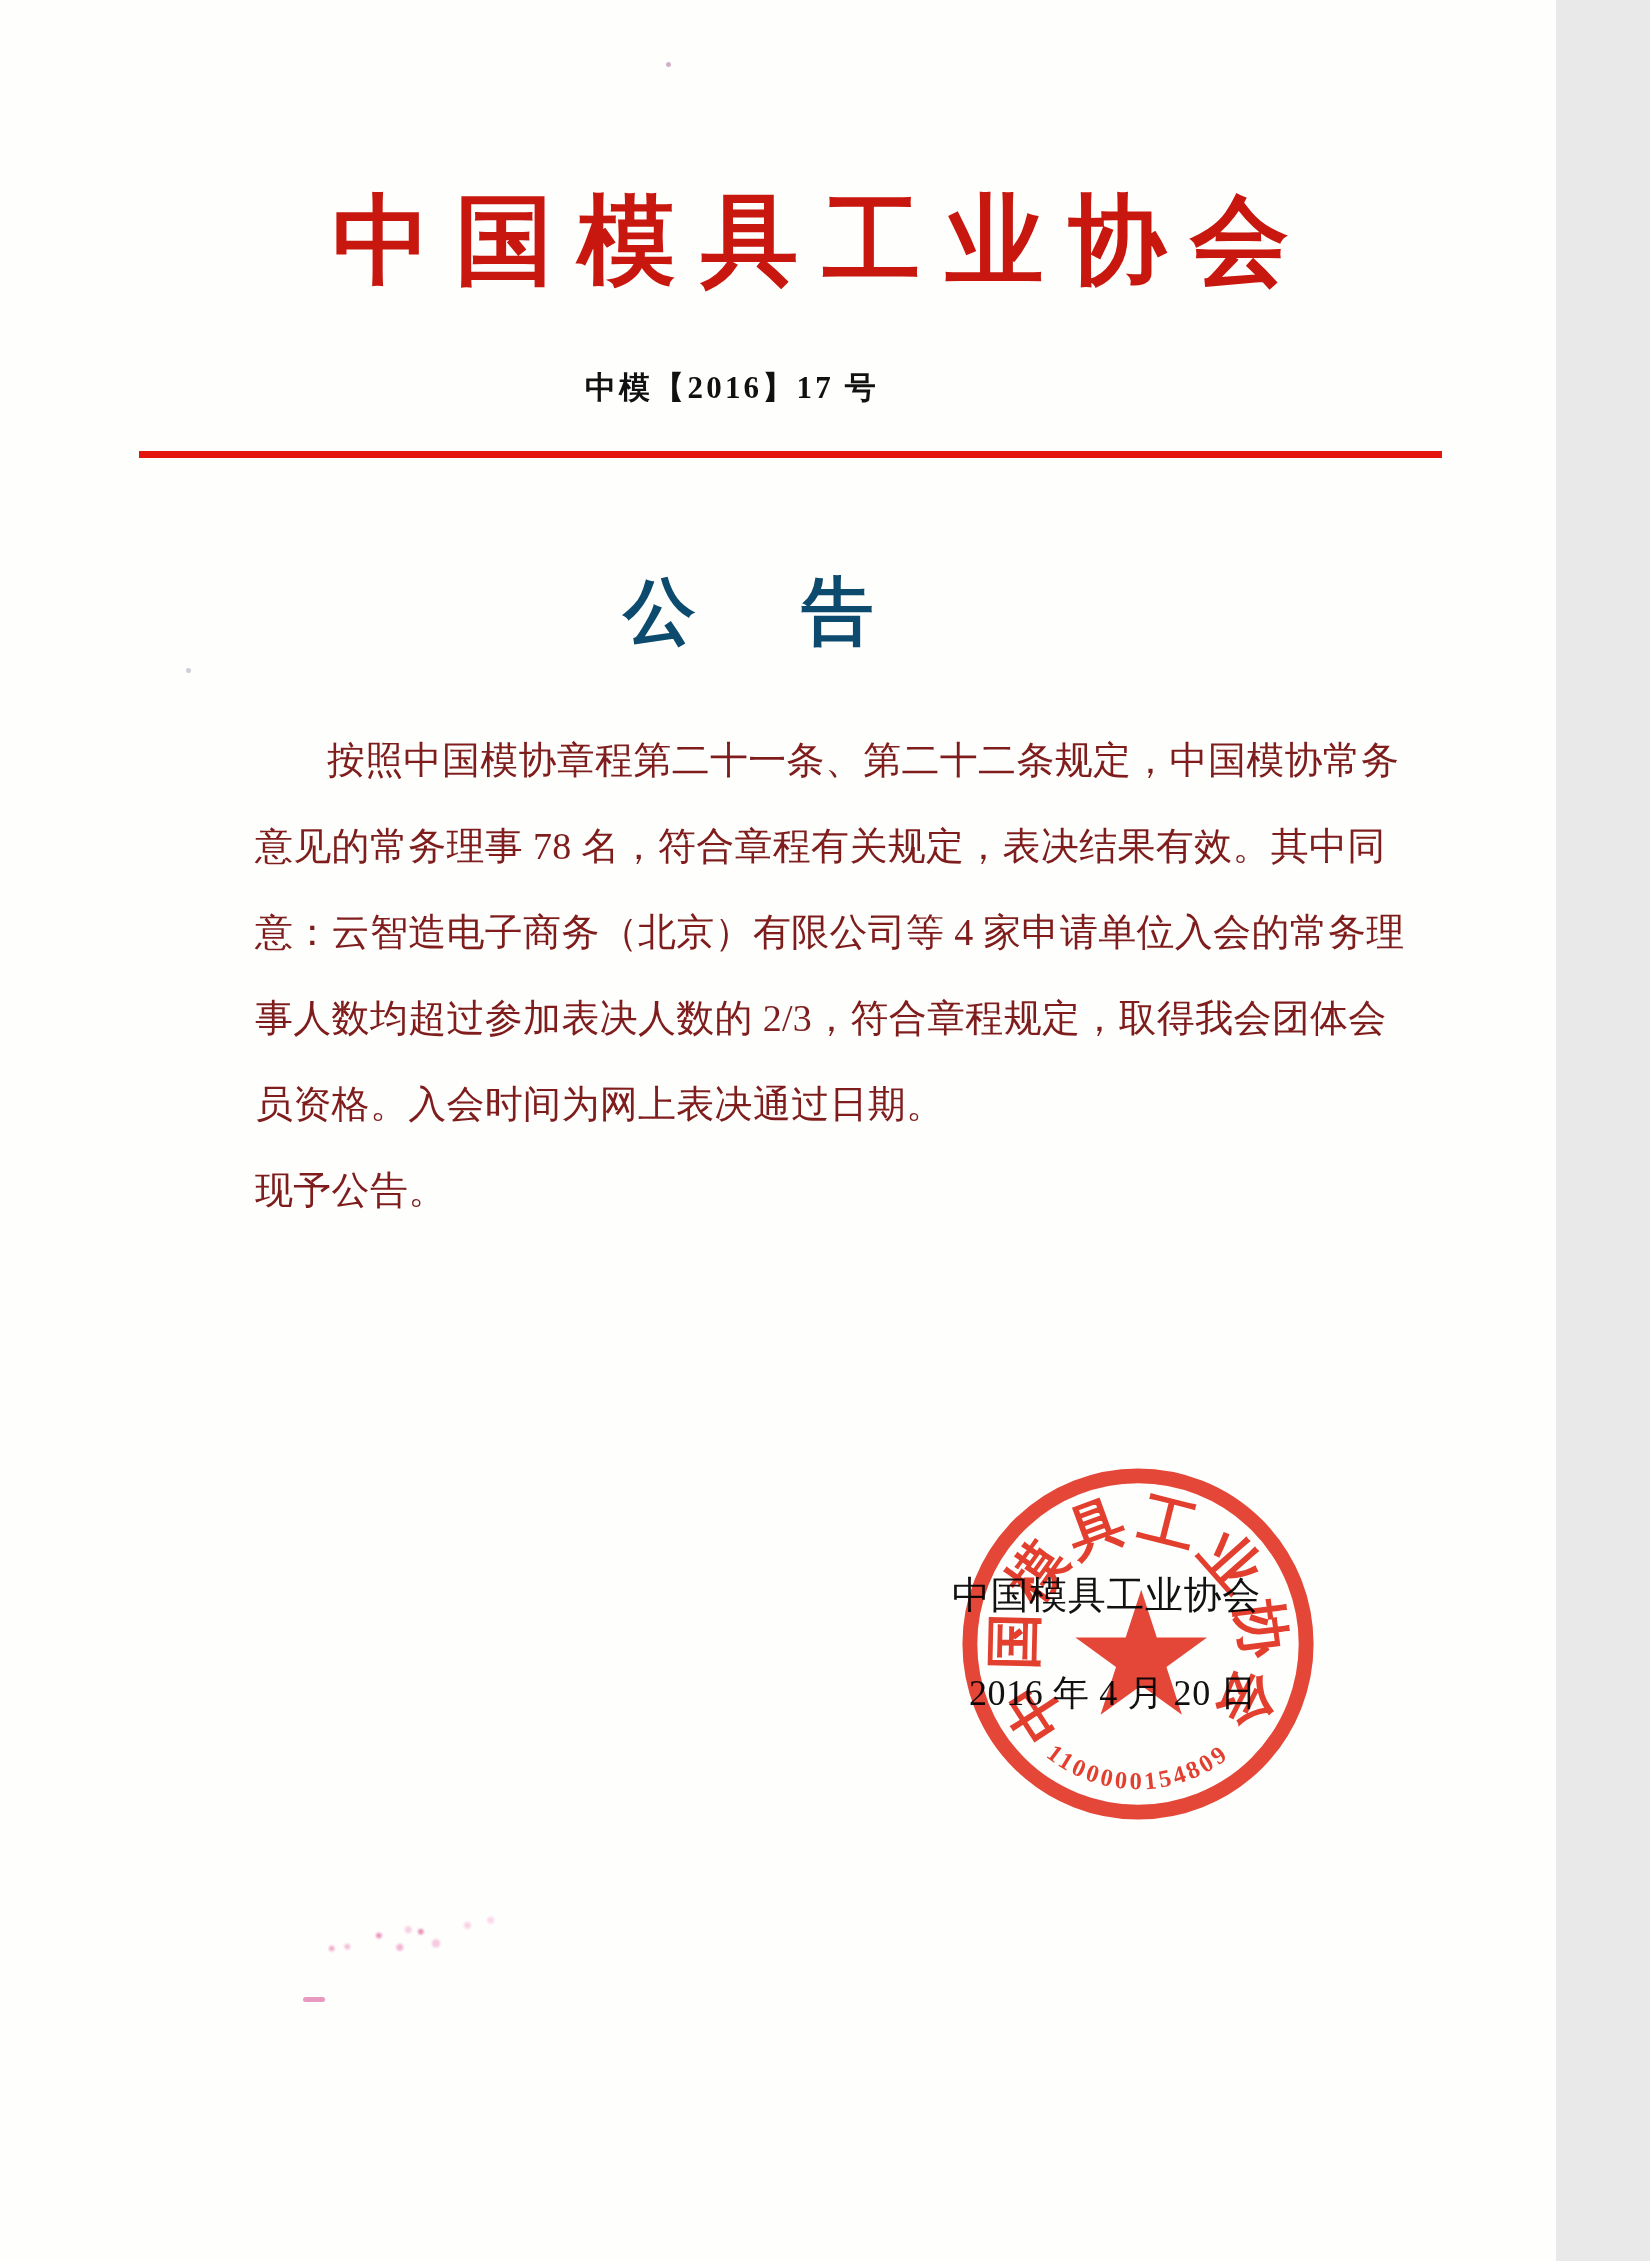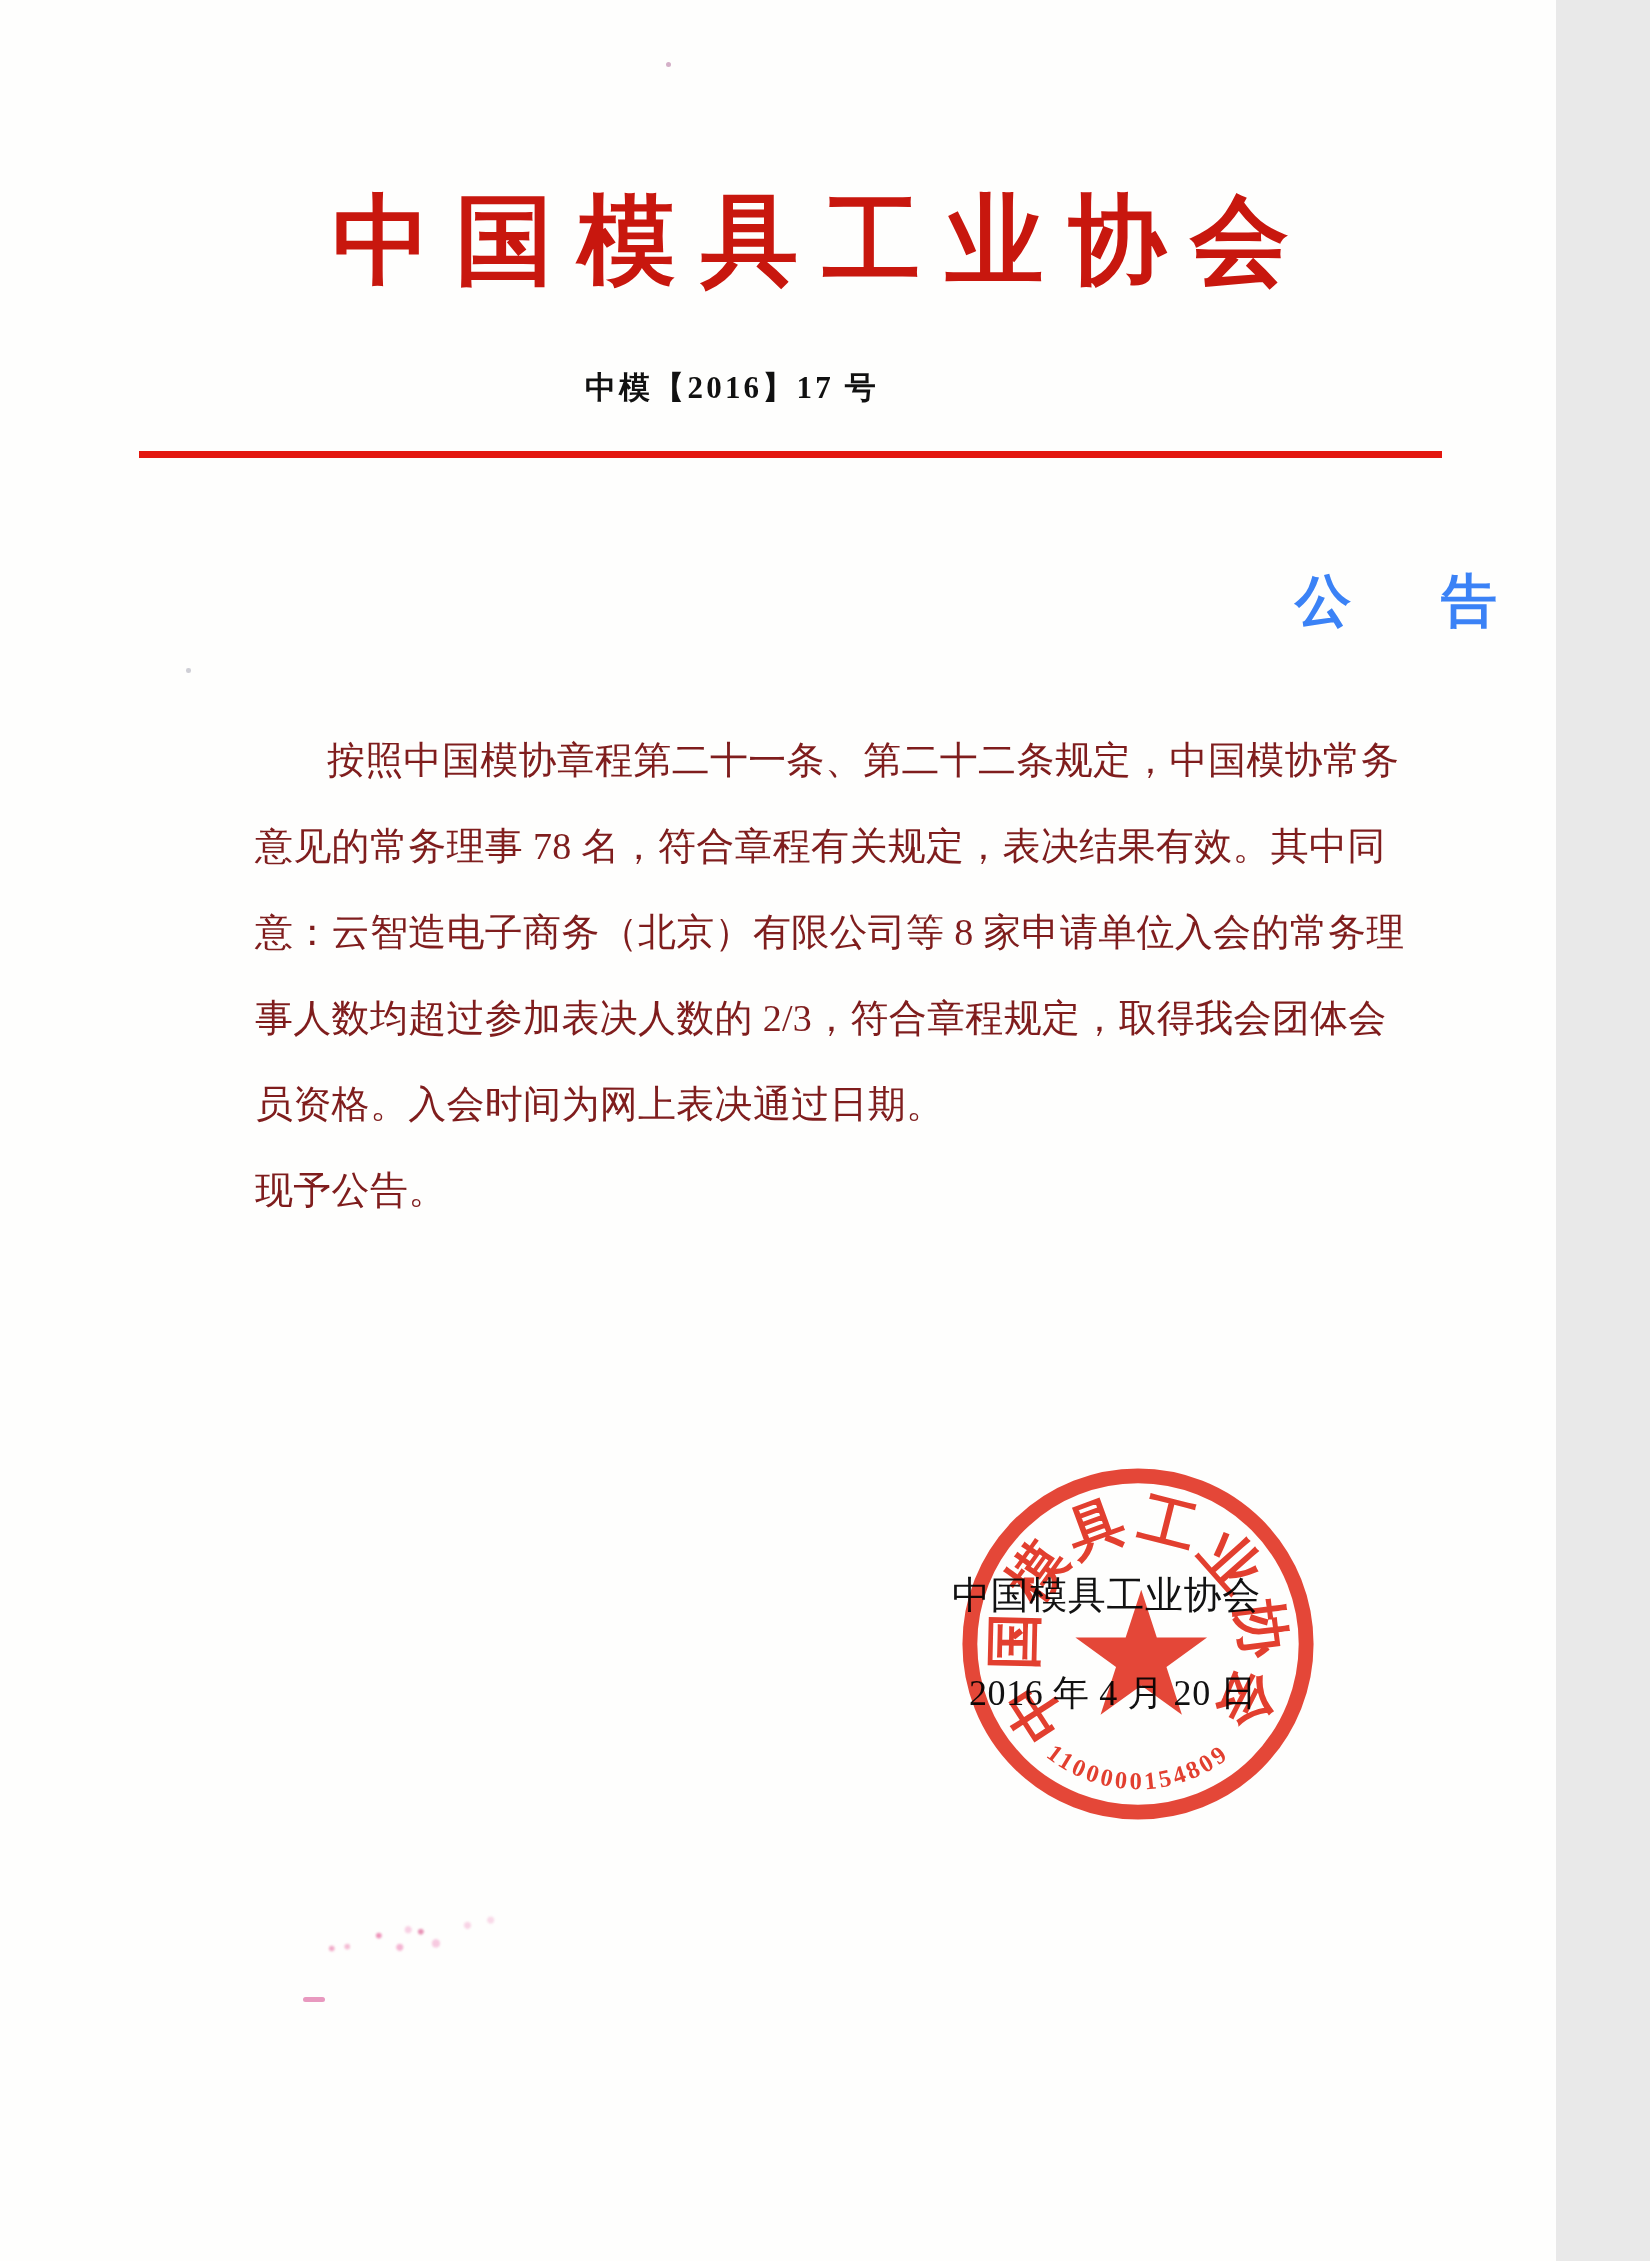--- a/index.html
+++ b/index.html
@@ -29,23 +29,23 @@
     margin-top:10px;
   }
   .red-divider{
     position:absolute;left:139px;top:451px;
     width:1303px;height:7.1px;
     background:var(--divider-red,#e3170f);
   }
   
   .notice-title{
     position:absolute;top:564px;left:0;width:1514px;
-    text-align:right;
-    font-size:56px;font-weight:bold;letter-spacing:17px;
-    color:#3b82f6;
+    text-align:center;
+    font-size:72px;font-weight:bold;letter-spacing:17px;
+    color:#0c4a6e;
     white-space:nowrap;
   }
   
   .body-block{
     position:absolute;left:255px;top:717px;width:1120px;
   }
   .body-line{
     height:86px;line-height:86px;
     font-size:38px;letter-spacing:0.3px;
     color:#7f1d1d;
@@ -118,21 +118,21 @@
 
   <div class="doc-number">中模【2016】17 号</div>
 
   <div class="red-divider"></div>
 
   <div class="notice-title">公　告</div>
 
   <div class="body-block">
       <div class="body-line">按照中国模协章程第二十一条、第二十二条规定，中国模协常务</div>
       <div class="body-line">意见的常务理事 78 名，符合章程有关规定，表决结果有效。其中同</div>
-      <div class="body-line">意：云智造电子商务（北京）有限公司等 8 家申请单位入会的常务理</div>
+      <div class="body-line">意：云智造电子商务（北京）有限公司等 4 家申请单位入会的常务理</div>
       <div class="body-line">事人数均超过参加表决人数的 2/3，符合章程规定，取得我会团体会</div>
       <div class="body-line">员资格。入会时间为网上表决通过日期。</div>
       <div class="body-line">现予公告。</div>
     </div>
 
   <div class="sig-org">中国模具工业协会</div>
   <div class="sig-date">2016 年 4 月 20 日</div>
 
   <svg class="stamp" viewBox="0 0 600 600" xmlns="http://www.w3.org/2000/svg">
     <defs>

